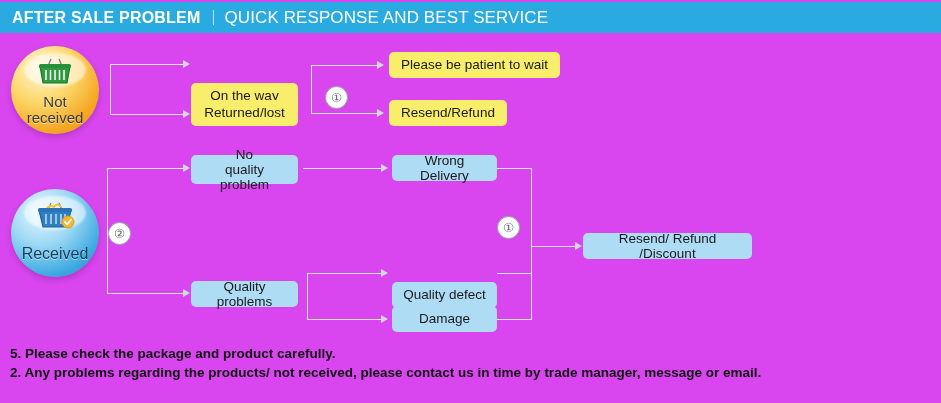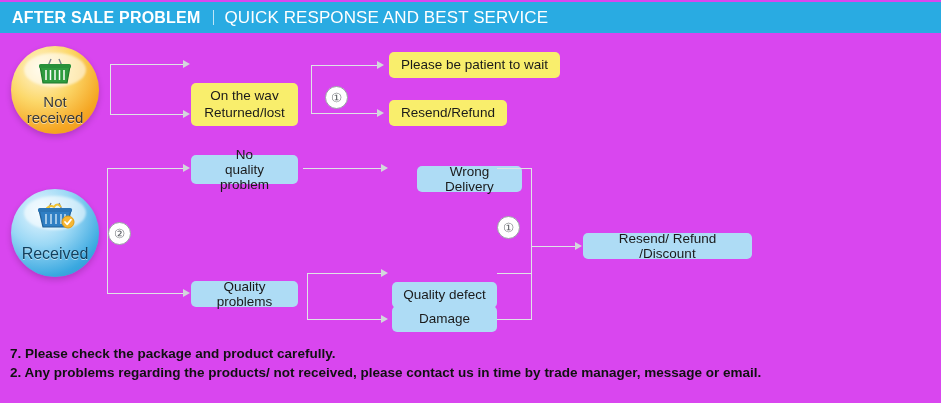--- a/index.html
+++ b/index.html
@@ -259,32 +259,32 @@
 
   <div class="conn conn-h" style="left:303px; top:168px; width:79px;"></div>
   <div class="arrow-head" style="left:381px; top:164px;"></div>
 
   <div class="conn conn-v" style="left:307px; top:273px; height:47px;"></div>
   <div class="conn conn-h" style="left:307px; top:273px; width:75px;"></div>
   <div class="arrow-head" style="left:381px; top:269px;"></div>
   <div class="conn conn-h" style="left:307px; top:319px; width:75px;"></div>
   <div class="arrow-head" style="left:381px; top:315px;"></div>
 
-  <div class="flow-box blue" style="left:392px; top:166px; width:105px; height:26px;margin-left:25px;">Wrong Delivery</div>
+  <div class="flow-box blue" style="left:392px; top:155px; width:105px; height:26px;">Wrong Delivery</div>
   <div class="flow-box blue" style="left:392px; top:260px; width:105px; height:26px;margin-top:22px;">Quality defect</div>
   <div class="flow-box blue" style="left:392px; top:306px; width:105px; height:26px;">Damage</div>
 
   <div class="conn conn-h" style="left:497px; top:168px; width:34px;"></div>
   <div class="conn conn-h" style="left:497px; top:273px; width:34px;"></div>
   <div class="conn conn-h" style="left:497px; top:319px; width:34px;"></div>
   <div class="conn conn-v" style="left:531px; top:168px; height:152px;"></div>
   <div class="conn conn-h" style="left:531px; top:246px; width:45px;"></div>
   <div class="arrow-head" style="left:575px; top:242px;"></div>
   <div class="marker" style="left:497px; top:216px;">①</div>
 
   <div class="flow-box blue" style="left:583px; top:233px; width:169px; height:26px;">Resend/ Refund /Discount</div>
 
   <div id="footer-notes">
-    <div class="footer-line">7. Please check the package and product carefully.</div>
+    <div class="footer-line">5. Please check the package and product carefully.</div>
     <div class="footer-line">2. Any problems regarding the products/ not received, please contact us in time by trade manager, message or email.</div>
   </div>
 
 </div>
 
 </body></html>

